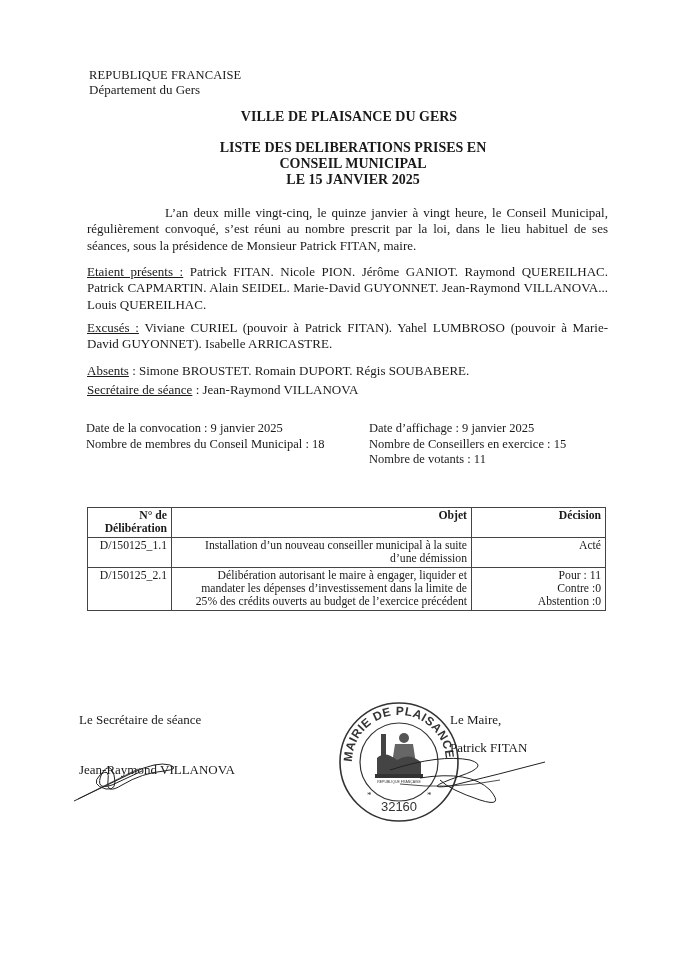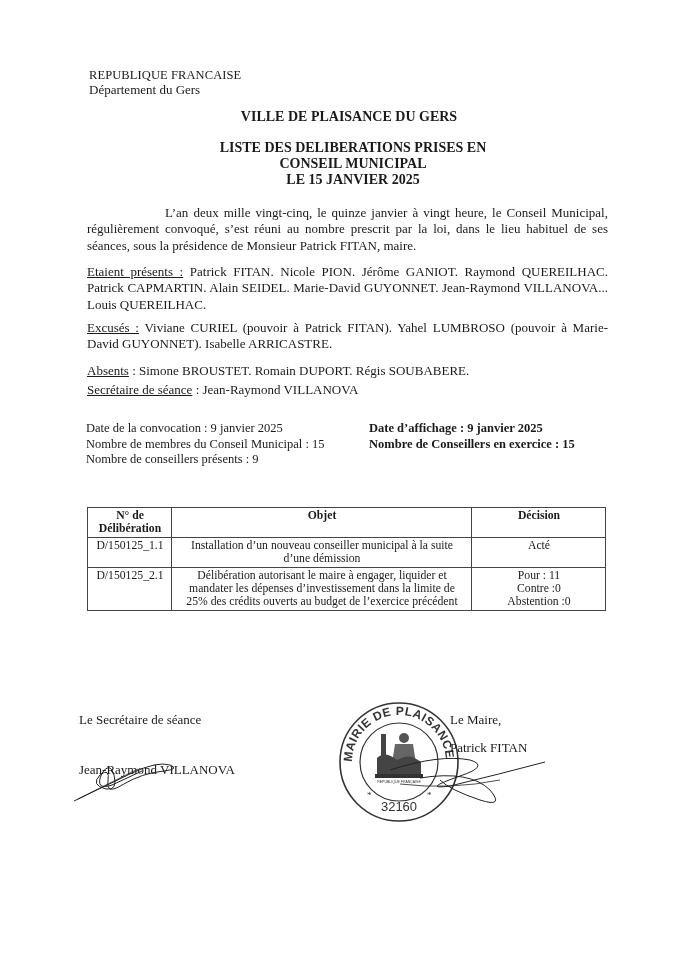--- a/index.html
+++ b/index.html
@@ -14,26 +14,26 @@
     .para { left: 87px; width: 521px; font-size: 13px; line-height: 16.3px; text-align: justify; }
     .para .indent { display: inline-block; width: 78px; }
     .u { text-decoration: underline; }
     .p1 { top: 205px; }
     .p2 { top: 264px; }
     .p3 { top: 320px; }
     .p4 { top: 363px; }
     .p5 { top: 382px; }
     .stats { font-size: 12.5px; line-height: 15.5px; }
     .stats-l { left: 86px; top: 421px; }
-    .stats-r { left: 369px; top: 421px; font-weight: bold; }
+    .stats-r { left: 369px; top: 421px; }
     table.delib { position: absolute; left: 87px; top: 507px; border-collapse: collapse;
                   font-size: 11.7px; line-height: 13.4px; }
-    table.delib td, table.delib th { border: 1px solid #444; vertical-align: top; padding: 1px 4px 1px 5px; text-align: center; }
+    table.delib td, table.delib th { border: 1px solid #444; vertical-align: top; padding: 1px 4px 1px 5px; text-align: right; }
     table.delib th { font-weight: bold; }
-    table.delib th.center { text-align: center; }
+    table.delib th.center { text-align: right; }
     .c1 { width: 74px; }
     .c2 { width: 290px; }
     .c3 { width: 124px; }
     tr.hdr { height: 28px; }
     tr.r1 { height: 25px; }
     tr.r2 { height: 42px; }
     tr.r3 { height: 40px; }
     tr.r4 { height: 41px; }
     .sig { font-size: 13px; }
     .sec-title { left: 79px; top: 712px; }
@@ -61,26 +61,26 @@
 <div class="abs para p2"><span class="u">Etaient présents :</span><span> Patrick FITAN. Nicole PION. Jérôme GANIOT. Raymond QUEREILHAC. Patrick CAPMARTIN. Alain SEIDEL. Marie-David GUYONNET. Jean-Raymond VILLANOVA... Louis QUEREILHAC.</span></div>
 
 <div class="abs para p3"><span class="u">Excusés :</span><span> Viviane CURIEL (pouvoir à Patrick FITAN). Yahel LUMBROSO (pouvoir à Marie-David GUYONNET). Isabelle ARRICASTRE.</span></div>
 
 <div class="abs para p4"><span class="u">Absents</span><span> : Simone BROUSTET. Romain DUPORT. Régis SOUBABERE.</span></div>
 
 <div class="abs para p5"><span class="u">Secrétaire de séance</span><span> : Jean-Raymond VILLANOVA</span></div>
 
 <div class="abs stats stats-l">
   <div>Date de la convocation : 9 janvier 2025</div>
-  <div>Nombre de membres du Conseil Municipal : 15</div>
-  <div>Nombre de conseillers présents : 9</div>
+  <div>Nombre de membres du Conseil Municipal : 18</div>
 </div>
 <div class="abs stats stats-r">
   <div>Date d’affichage : 9 janvier 2025</div>
   <div>Nombre de Conseillers en exercice : 15</div>
+  <div>Nombre de votants : 11</div>
 </div>
 
 <table class="delib">
   <tbody>
       <tr class="hdr">
     <th class="c1">N° de Délibération</th>
     <th class="c2 center">Objet</th>
     <th class="c3">Décision</th>
   </tr>
   <tr class="r1">

